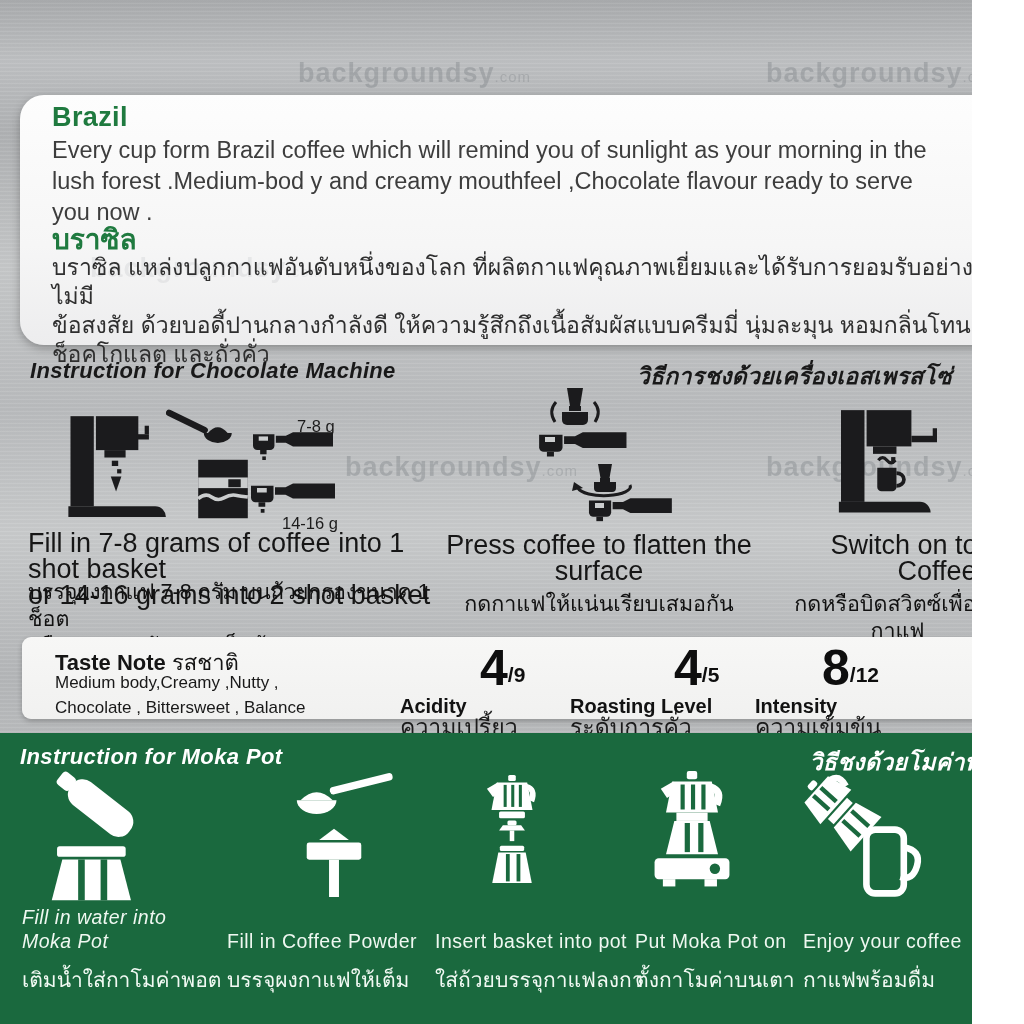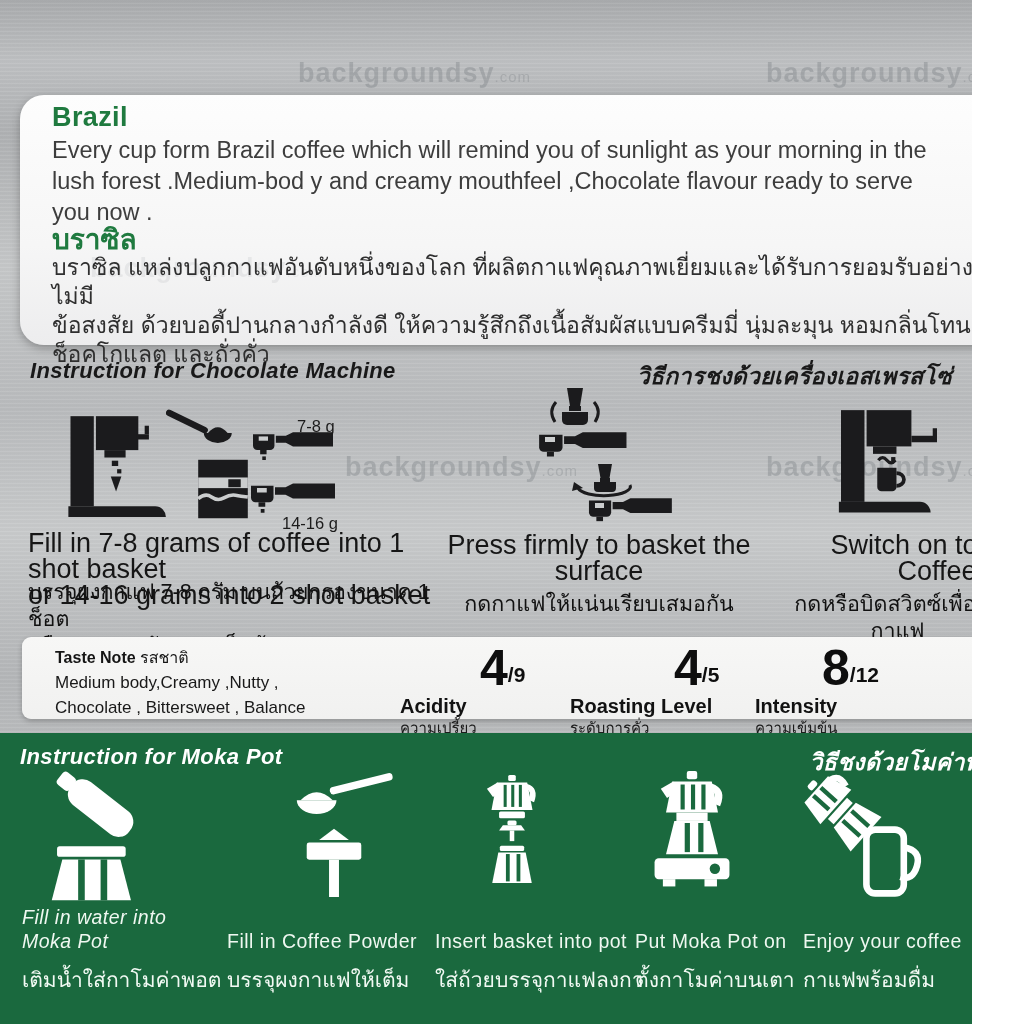--- a/index.html
+++ b/index.html
@@ -42,26 +42,26 @@
   .cap{font-size:27px;color:#161616;line-height:26px;}
   .cap-th{font-size:21.5px;color:#111;line-height:27px;}
   .grams{font-size:16.5px;color:#1c1c1c;}
   .ctr{text-align:center;}
   
   .taste{
     left:22px;top:637px;width:980px;height:82px;border-radius:9px;
     background:linear-gradient(180deg,#f7f7f6 0%,#f1f1f0 100%);
     box-shadow:0 2px 5px rgba(40,40,40,.3);
   }
-  .taste-label{position:absolute;left:33px;top:8px;font-size:16px;color:#151515;}
+  .taste-label{position:absolute;left:33px;top:8px;font-size:22px;color:#151515;}
   .taste-label b{font-weight:bold;}
   .taste-notes{position:absolute;left:33px;top:33px;font-size:17px;line-height:25px;color:#191919;}
   .metric{position:absolute;top:10px;margin-top:48px;}
   .metric .men{font-size:20px;font-weight:bold;color:#121212;line-height:22px;}
-  .metric .mth{font-size:15px;color:#1b1b1b;line-height:21px;}
+  .metric .mth{font-size:23px;color:#1b1b1b;line-height:21px;}
   .mval{position:absolute;top:6px;display:flex;align-items:flex-end;color:#0e0e0e;}
   .mval .big{font-size:50px;font-weight:bold;line-height:50px;}
   .mval .den{font-size:21px;font-weight:bold;padding-bottom:6px;}
   
   .moka{left:0;top:733px;width:1024px;height:291px;background:var(--panel-green);}
   .moka-head{position:absolute;top:11px;color:#fff;font-style:italic;font-weight:bold;font-size:22px;letter-spacing:.4px;}
   .moka-head.en{left:20px;}
   .moka-head.th{right:14px;font-size:23px;}
   .mcap{position:absolute;color:#eff8f1;font-size:19.5px;line-height:24px;letter-spacing:.5px;}
   .mcap-th{position:absolute;color:#f2faf4;font-size:21px;}
@@ -183,21 +183,21 @@
       <rect x="57" y="46" width="4" height="4"></rect>
       <path d="M44 56h18v18a4 4 0 0 1-4 4H48a4 4 0 0 1-4-4z"></path>
       <path d="M8 88h76a10 10 0 0 1 10 10H8z"></path>
     </g>
     <path d="M45 49q4-5 8 0t8 0" stroke="currentColor" stroke-width="3" fill="none"></path>
     <path d="M62 61a7 6 0 1 1 0 12" stroke="currentColor" stroke-width="3.5" fill="none"></path>
   </svg>
 
   <div class="abs cap preline" style="left:28px;top:530px;width:430px;">Fill in  7-8  grams of coffee into 1 shot basket
 or 14-16  grams into  2  shot basket</div>
-  <div class="abs cap ctr" style="left:446px;top:532px;width:306px;">Press firmly to basket the surface</div>
+  <div class="abs cap ctr" style="left:446px;top:532px;width:306px;">Press coffee to flatten the surface</div>
   <div class="abs cap ctr" style="left:778px;top:532px;width:240px;margin-left:39px;">Switch on to brew Coffee</div>
 
   <div class="abs cap-th preline" style="left:28px;top:579px;width:430px;">บรรจุผงกาแฟ  7-8  กรัม บนถ้วยกรองขนาด 1 ช็อต
 หรือ  14-16  กรัม หากเป็นถ้วยกรองขนาด 2 ช็อต</div>
   <div class="abs cap-th ctr" style="left:446px;top:591px;width:306px;">กดกาแฟให้แน่นเรียบเสมอกัน</div>
   <div class="abs cap-th ctr" style="left:775px;top:591px;width:245px;">กดหรือบิดสวิตซ์เพื่อชงกาแฟ</div>
 
   <div class="abs taste">
     <div class="taste-label"><b>Taste Note</b> <span>รสชาติ</span></div>
     <div class="taste-notes preline">Medium body,Creamy ,Nutty  ,

